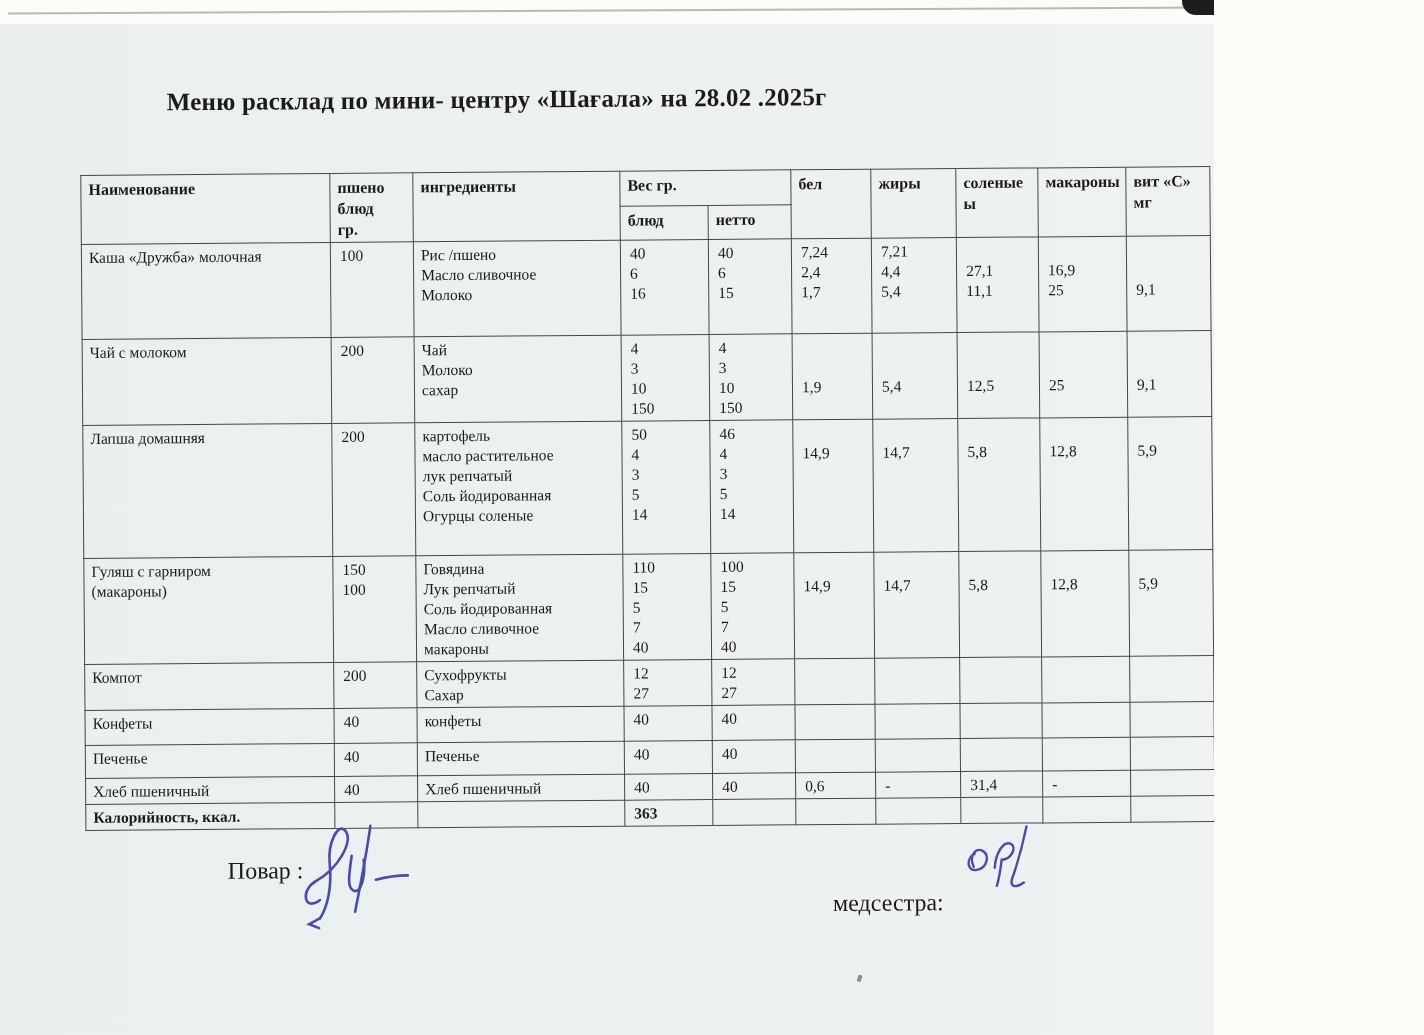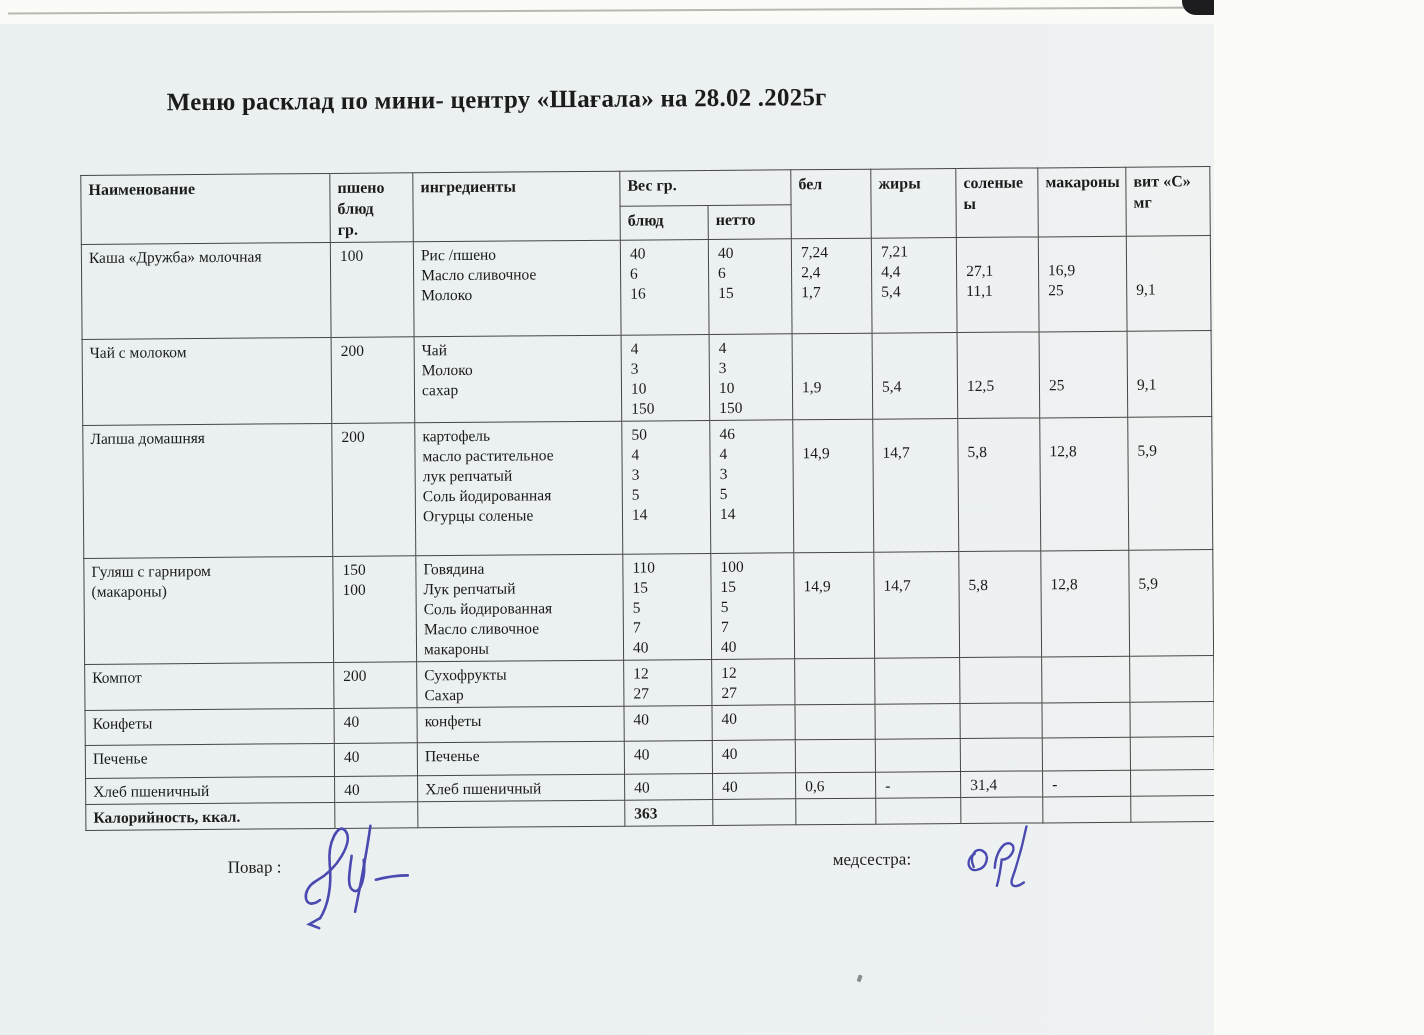--- a/index.html
+++ b/index.html
@@ -68,24 +68,24 @@
   }
   table.menu td {
     font-size: 15.5px;
     padding: 3px 5px 2px 7px;
     line-height: 20px;
   }
   table.menu td.num { padding-left: 9px; }
   table.menu tr.last td { font-weight: bold; }
   .sig-label {
     position: absolute;
-    font-size: 17px;
+    font-size: 24px;
   }
   .sig-label.cook { left: 225px; top: 854px; }
-  .sig-label.nurse { left: 830px; top: 851px; }
+  .sig-label.nurse { left: 830px; top: 891px; }
   .sig { position: absolute; }
   .sig.cook { left: 293px; top: 815px; }
   .sig.nurse { left: 958px; top: 822px; }
   .speck {
     position: absolute;
     left: 854px; top: 976px;
     width: 4px; height: 7px;
     background: #8a8d90;
     transform: rotate(20deg);
     border-radius: 1px;

